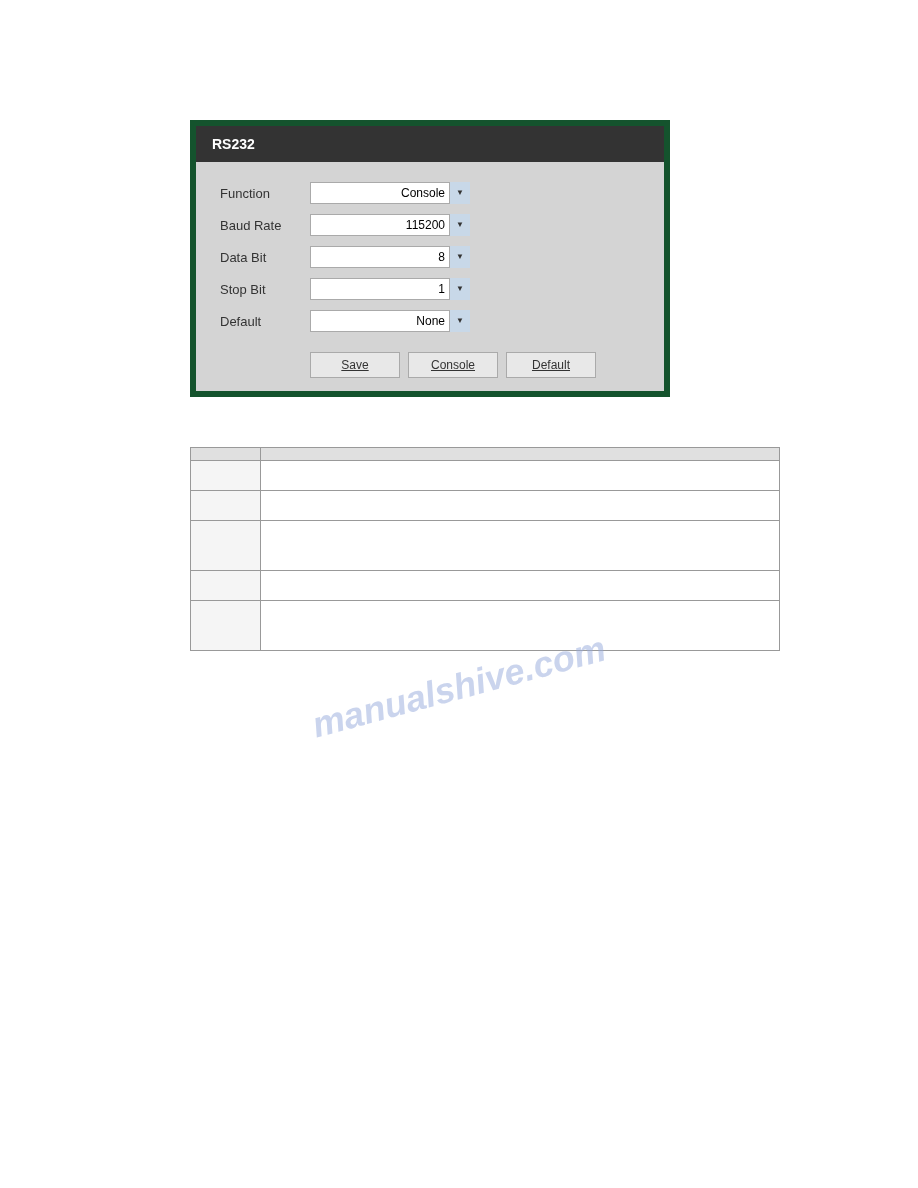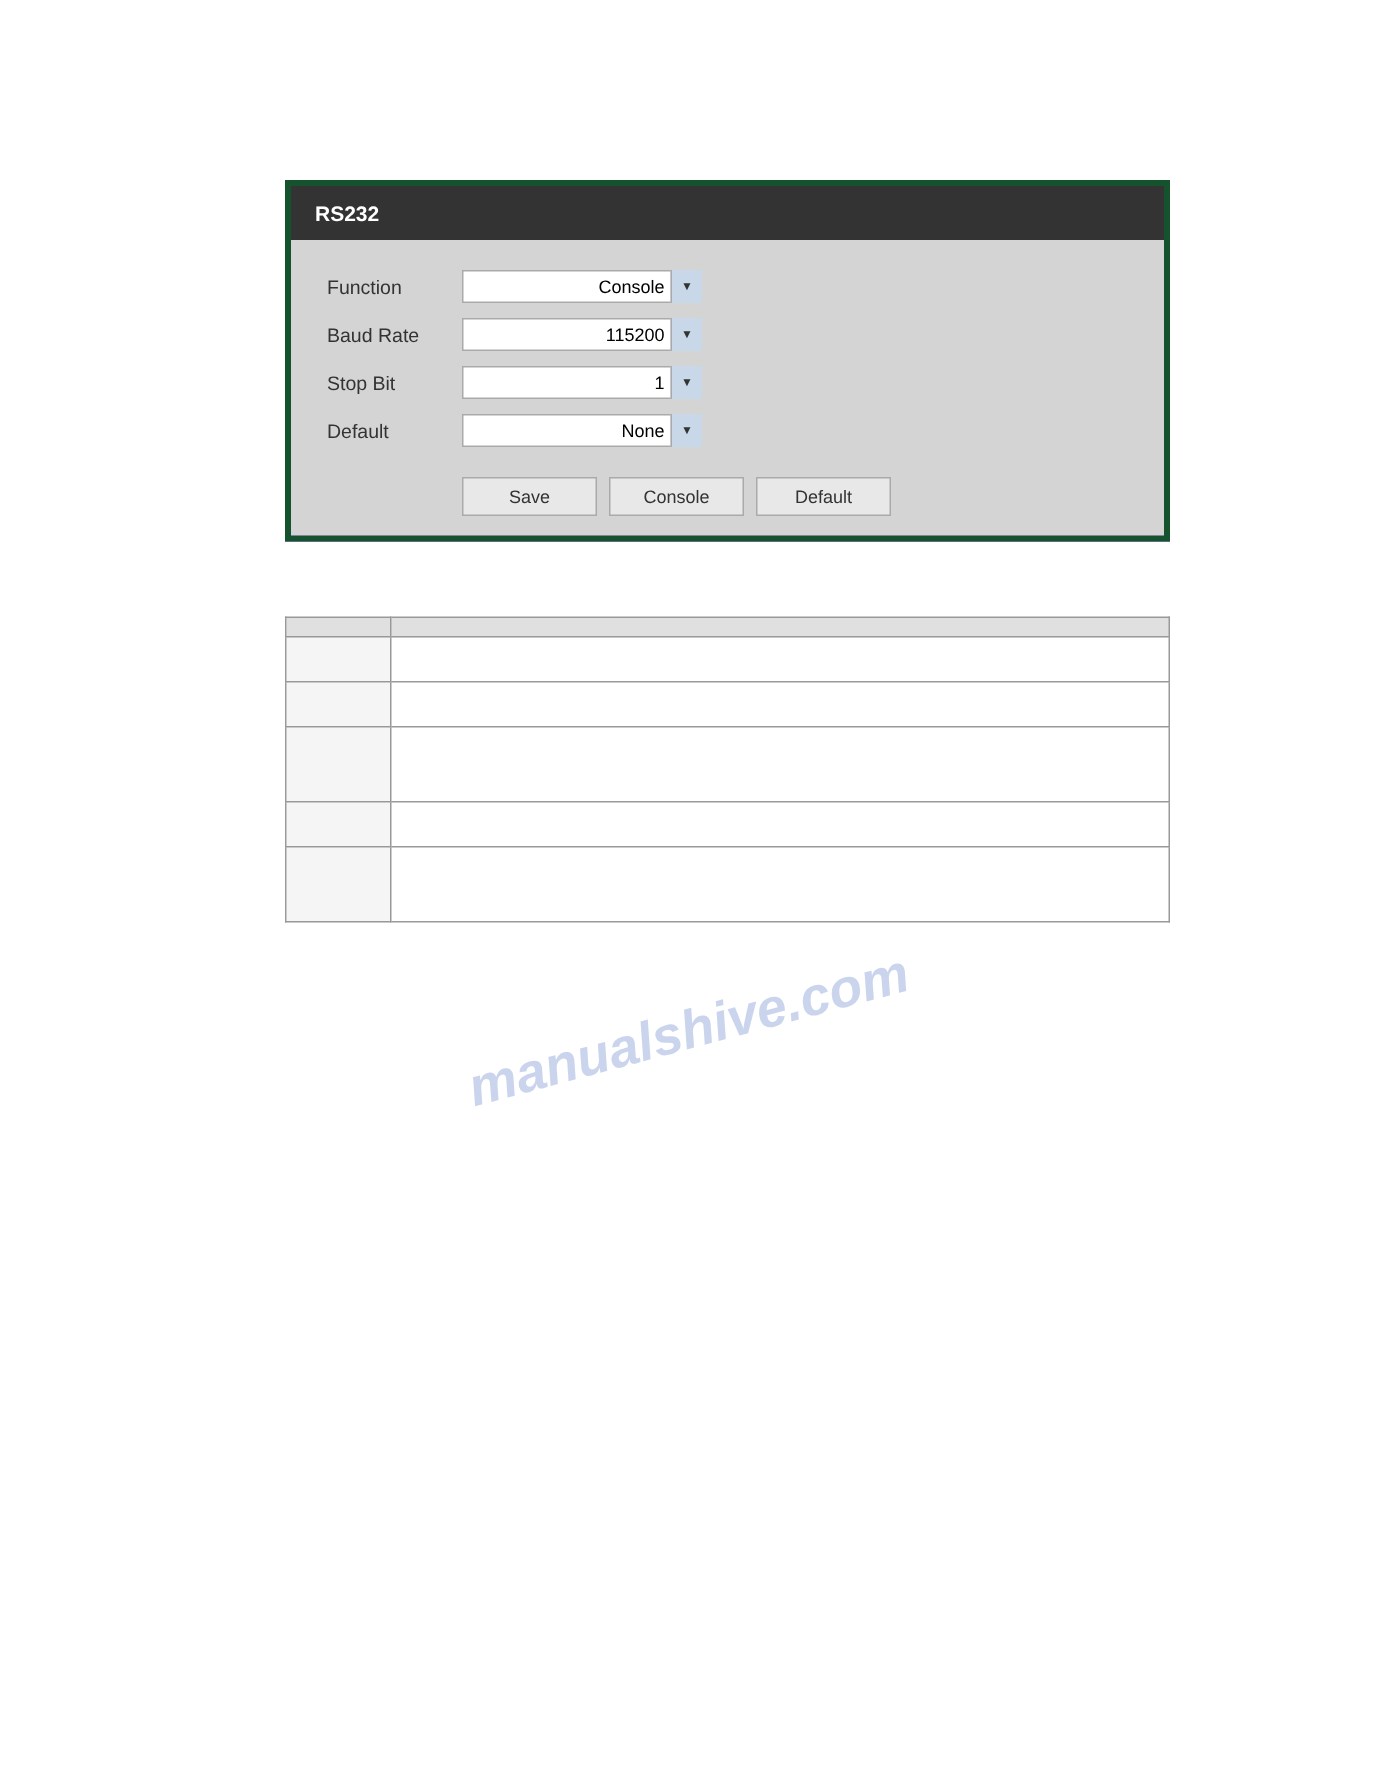--- a/index.html
+++ b/index.html
@@ -17,23 +17,23 @@
       min-height: 1188px;
       position: relative;
     }
 
     .page-wrapper {
       padding: 120px 190px 0 190px;
     }
 
     
     .rs232-panel {
-      border: 4px solid #14532d;
-      background-color: #4c1d95;
-      width: 590px;
+      border: 6px solid #14532d;
+      background-color: #1d4ed8;
+      width: 480px;
     }
 
     .rs232-header {
       background-color: #333333;
       padding: 10px 16px;
       display: flex;
       align-items: center;
     }
 
     .rs232-title {
@@ -105,20 +105,21 @@
 
     .action-btn {
       width: 90px;
       height: 26px;
       background-color: #e8e8e8;
       border: 1px solid #aaa;
       font-size: 12px;
       color: #333;
       cursor: pointer;
       text-align: center;
+      text-decoration: underline;
     }
 
     
     .table-section {
       margin-top: 50px;
       width: 590px;
     }
 
     .data-table {
       width: 100%;
@@ -198,20 +199,31 @@
           <select>
             <option>115200</option>
             <option>57600</option>
             <option>38400</option>
             <option>19200</option>
             <option>9600</option>
           </select>
         </div>
       </div>
 
+      <div class="form-row">
+        <span class="form-label">Data Bit</span>
+        <div class="select-wrapper">
+          <select>
+            <option>8</option>
+            <option>7</option>
+            <option>6</option>
+            <option>5</option>
+          </select>
+        </div>
+      </div>
 
       <div class="form-row">
         <span class="form-label">Stop Bit</span>
         <div class="select-wrapper">
           <select>
             <option>1</option>
             <option>2</option>
           </select>
         </div>
       </div>

